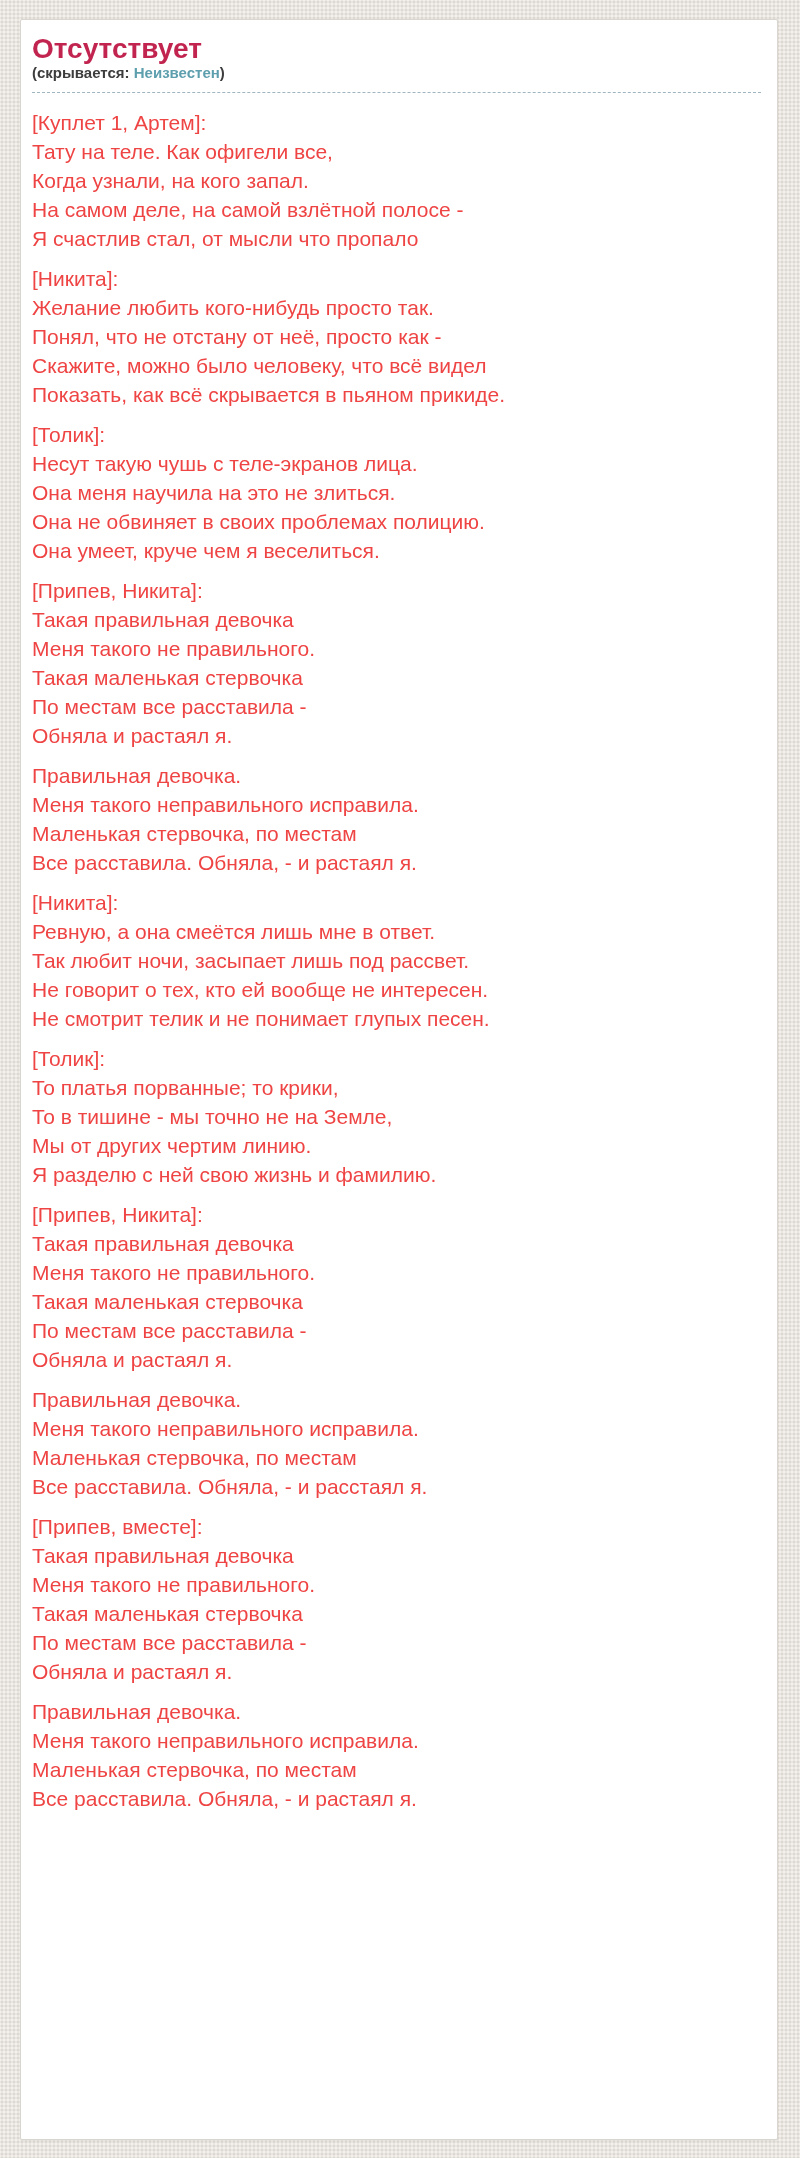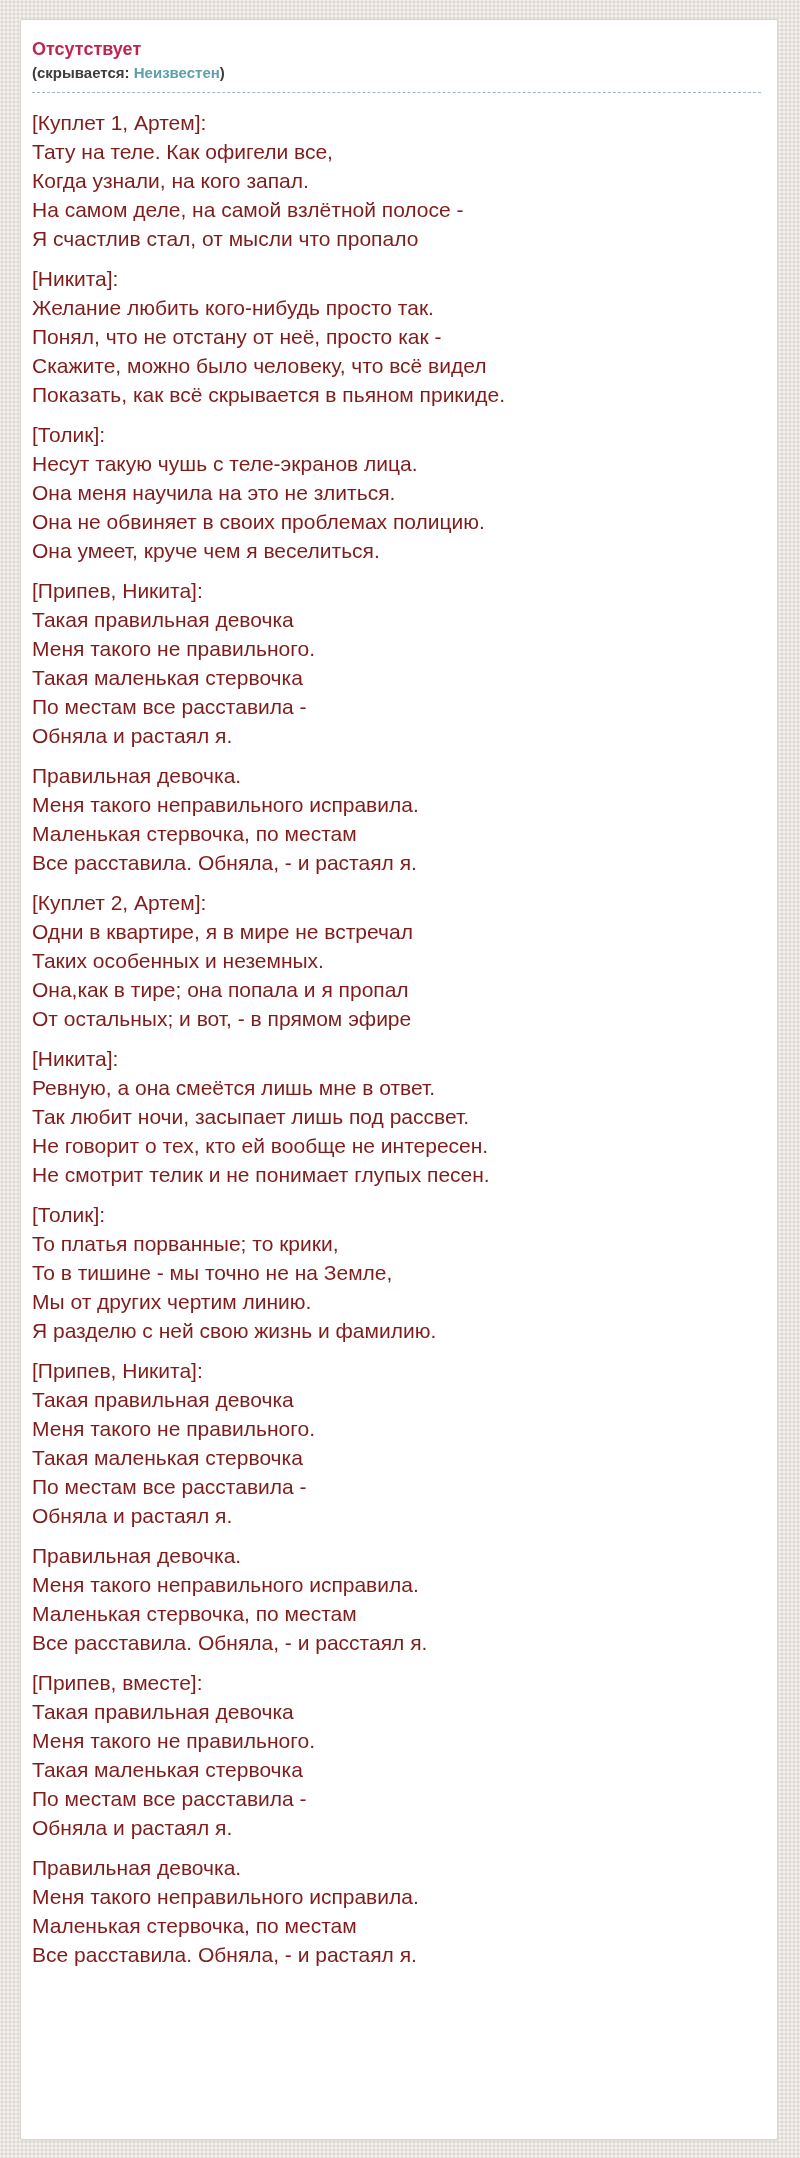--- a/index.html
+++ b/index.html
@@ -22,42 +22,42 @@
     width: 758px;
     min-height: 2121px;
     background: #ffffff;
     border: 1px solid #d9d5cf;
     border-radius: 2px;
     box-shadow: 0 1px 2px rgba(0,0,0,0.06);
     padding: 15px 16px 20px 11px;
   }
   .song-title {
     margin: 0;
-    font-size: 18px;
+    font-size: 28px;
     line-height: 28px;
     font-weight: bold;
     color: #c22450;
   }
   .song-subtitle {
     margin: 0;
     font-size: 15px;
     line-height: 20px;
     font-weight: bold;
     color: #3d3d3d;
     border-bottom: 1px dashed #9fb6c0;
     padding-bottom: 9px;
   }
   .artist-link {
     color: #5e9fae;
     text-decoration: none;
     cursor: pointer;
   }
   .lyrics {
     margin-top: 15px;
-    color: #7f1d1d;
+    color: #ef4444;
     font-size: 21px;
   }
   .stanza {
     margin: 0 0 11px 0;
     line-height: 29px;
     white-space: pre-wrap;
   }
   .stanza:last-child { margin-bottom: 0; }
 </style>
 </head>
@@ -65,21 +65,20 @@
 
 <div class="card">
   <h1 class="song-title">Отсутствует</h1>
   <div class="song-subtitle"><span>(скрывается: </span><a class="artist-link">Неизвестен</a><span>)</span></div>
   <div class="lyrics">
       <p class="stanza">[Куплет 1, Артем]:<br>Тату на теле. Как офигели все,<br>Когда узнали, на кого запал.<br>На самом деле, на самой взлётной полосе -<br>Я счастлив стал, от мысли что пропало</p>
       <p class="stanza">[Никита]:<br>Желание любить кого-нибудь просто так.<br>Понял, что не отстану от неё, просто как -<br>Скажите, можно было человеку, что всё видел<br>Показать, как всё скрывается в пьяном прикиде.</p>
       <p class="stanza">[Толик]:<br>Несут такую чушь с теле-экранов лица.<br>Она меня научила на это не злиться.<br>Она не обвиняет в своих проблемах полицию.<br>Она умеет, круче чем я веселиться.</p>
       <p class="stanza">[Припев, Никита]:<br>Такая правильная девочка<br>Меня такого не правильного.<br>Такая маленькая стервочка<br>По местам все расставила -<br>Обняла и растаял я.</p>
       <p class="stanza">Правильная девочка.<br>Меня такого неправильного исправила.<br>Маленькая стервочка, по местам<br>Все расставила. Обняла, - и растаял я.</p>
-      <p class="stanza">[Куплет 2, Артем]:<br>Одни в квартире, я в мире не встречал<br>Таких особенных и неземных.<br>Она,как в тире; она попала и я пропал<br>От остальных; и вот, - в прямом эфире</p>
       <p class="stanza">[Никита]:<br>Ревную, а она смеётся лишь мне в ответ.<br>Так любит ночи, засыпает лишь под рассвет.<br>Не говорит о тех, кто ей вообще не интересен.<br>Не смотрит телик и не понимает глупых песен.</p>
       <p class="stanza">[Толик]:<br>То платья порванные; то крики,<br>То в тишине - мы точно не на Земле,<br>Мы от других чертим линию.<br>Я разделю с ней свою жизнь и фамилию.</p>
       <p class="stanza">[Припев, Никита]:<br>Такая правильная девочка<br>Меня такого не правильного.<br>Такая маленькая стервочка<br>По местам все расставила -<br>Обняла и растаял я.</p>
       <p class="stanza">Правильная девочка.<br>Меня такого неправильного исправила.<br>Маленькая стервочка, по местам<br>Все расставила. Обняла, - и расстаял я.</p>
       <p class="stanza">[Припев, вместе]:<br>Такая правильная девочка<br>Меня такого не правильного.<br>Такая маленькая стервочка<br>По местам все расставила -<br>Обняла и растаял я.</p>
       <p class="stanza">Правильная девочка.<br>Меня такого неправильного исправила.<br>Маленькая стервочка, по местам<br>Все расставила. Обняла, - и растаял я.</p>
     </div>
 </div>
 
 </body></html>

